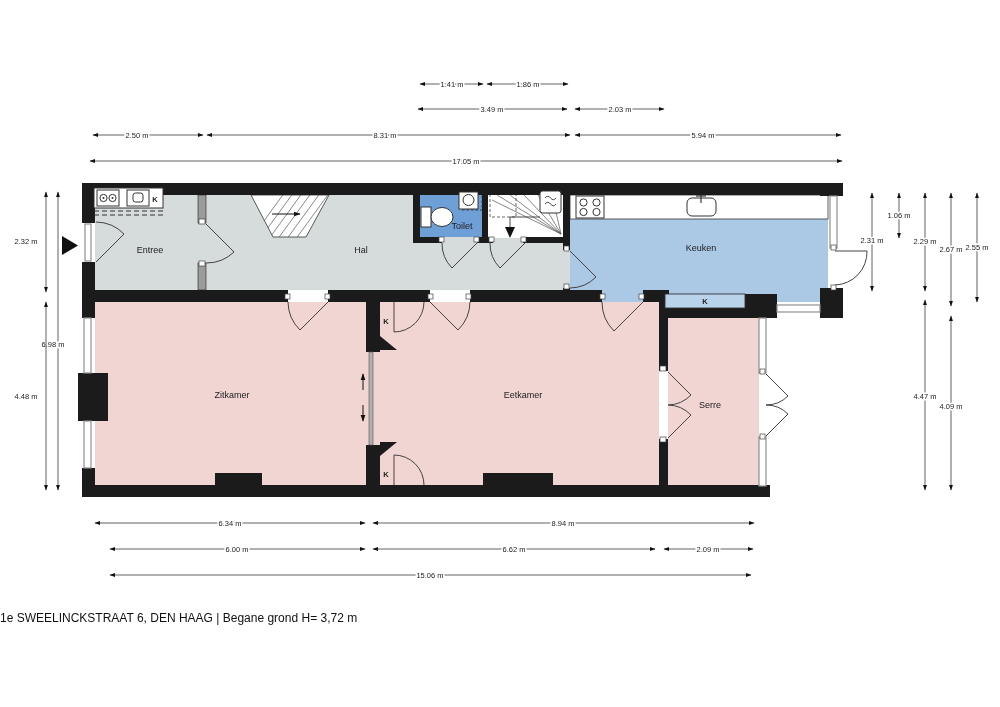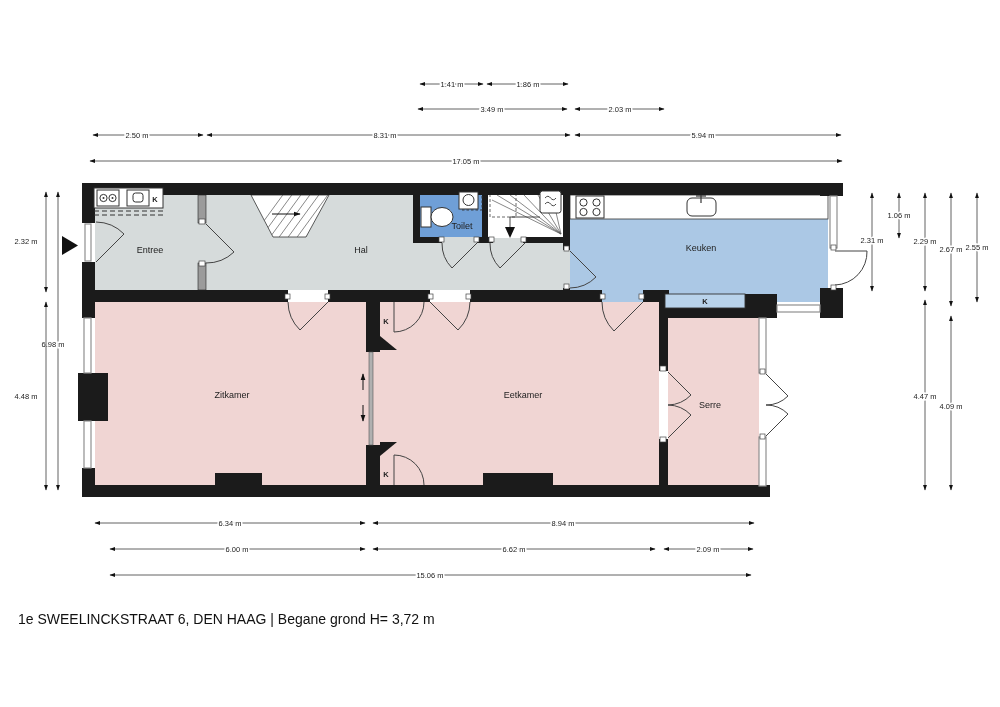--- a/index.html
+++ b/index.html
@@ -4,21 +4,21 @@
 <style>
   :root{
     --c-wall:#1b1b1b; --c-gray-room:#d6dbdb; --c-pink-room:#f0d5d3;
     --c-toilet:#6f9fd7; --c-keuken:#abc8e5; --c-kband:#b9d3eb;
     --c-intwall:#9b9b9b; --c-dim:#3a3a3a; --c-win:#8f8f8f; --c-line:#333;
   }
   html,body{margin:0;padding:0;background:#fff;}
   .stage{position:relative;width:1000px;height:707px;background:#fff;
          font-family:"Liberation Sans", sans-serif;overflow:hidden;}
   svg{position:absolute;left:0;top:0;}
-  .title{position:absolute;left:18px;top:611px;font-size:14px;color:#111;text-align:center;}
+  .title{position:absolute;left:0;top:611px;font-size:12px;color:#111;text-align:center;}
   text{fill:#222;}
   .dim-t{font-size:7.5px;text-anchor:middle;paint-order:stroke;stroke:#fff;stroke-width:3px;}
   .room-t{font-size:9px;text-anchor:middle;paint-order:stroke;stroke-width:0;}
   .k-t{font-size:7.5px;font-weight:bold;text-anchor:middle;}
   .dim-l{stroke:var(--c-dim);stroke-width:0.8;}
   .wall{fill:var(--c-wall);}
   .iwall{fill:var(--c-intwall);stroke:#222;stroke-width:0.6;}
   .win{fill:#fff;stroke:var(--c-win);stroke-width:1.2;}
   .door{fill:none;stroke:#444;stroke-width:1;}
   .fix{fill:#fff;stroke:#333;stroke-width:1;}

